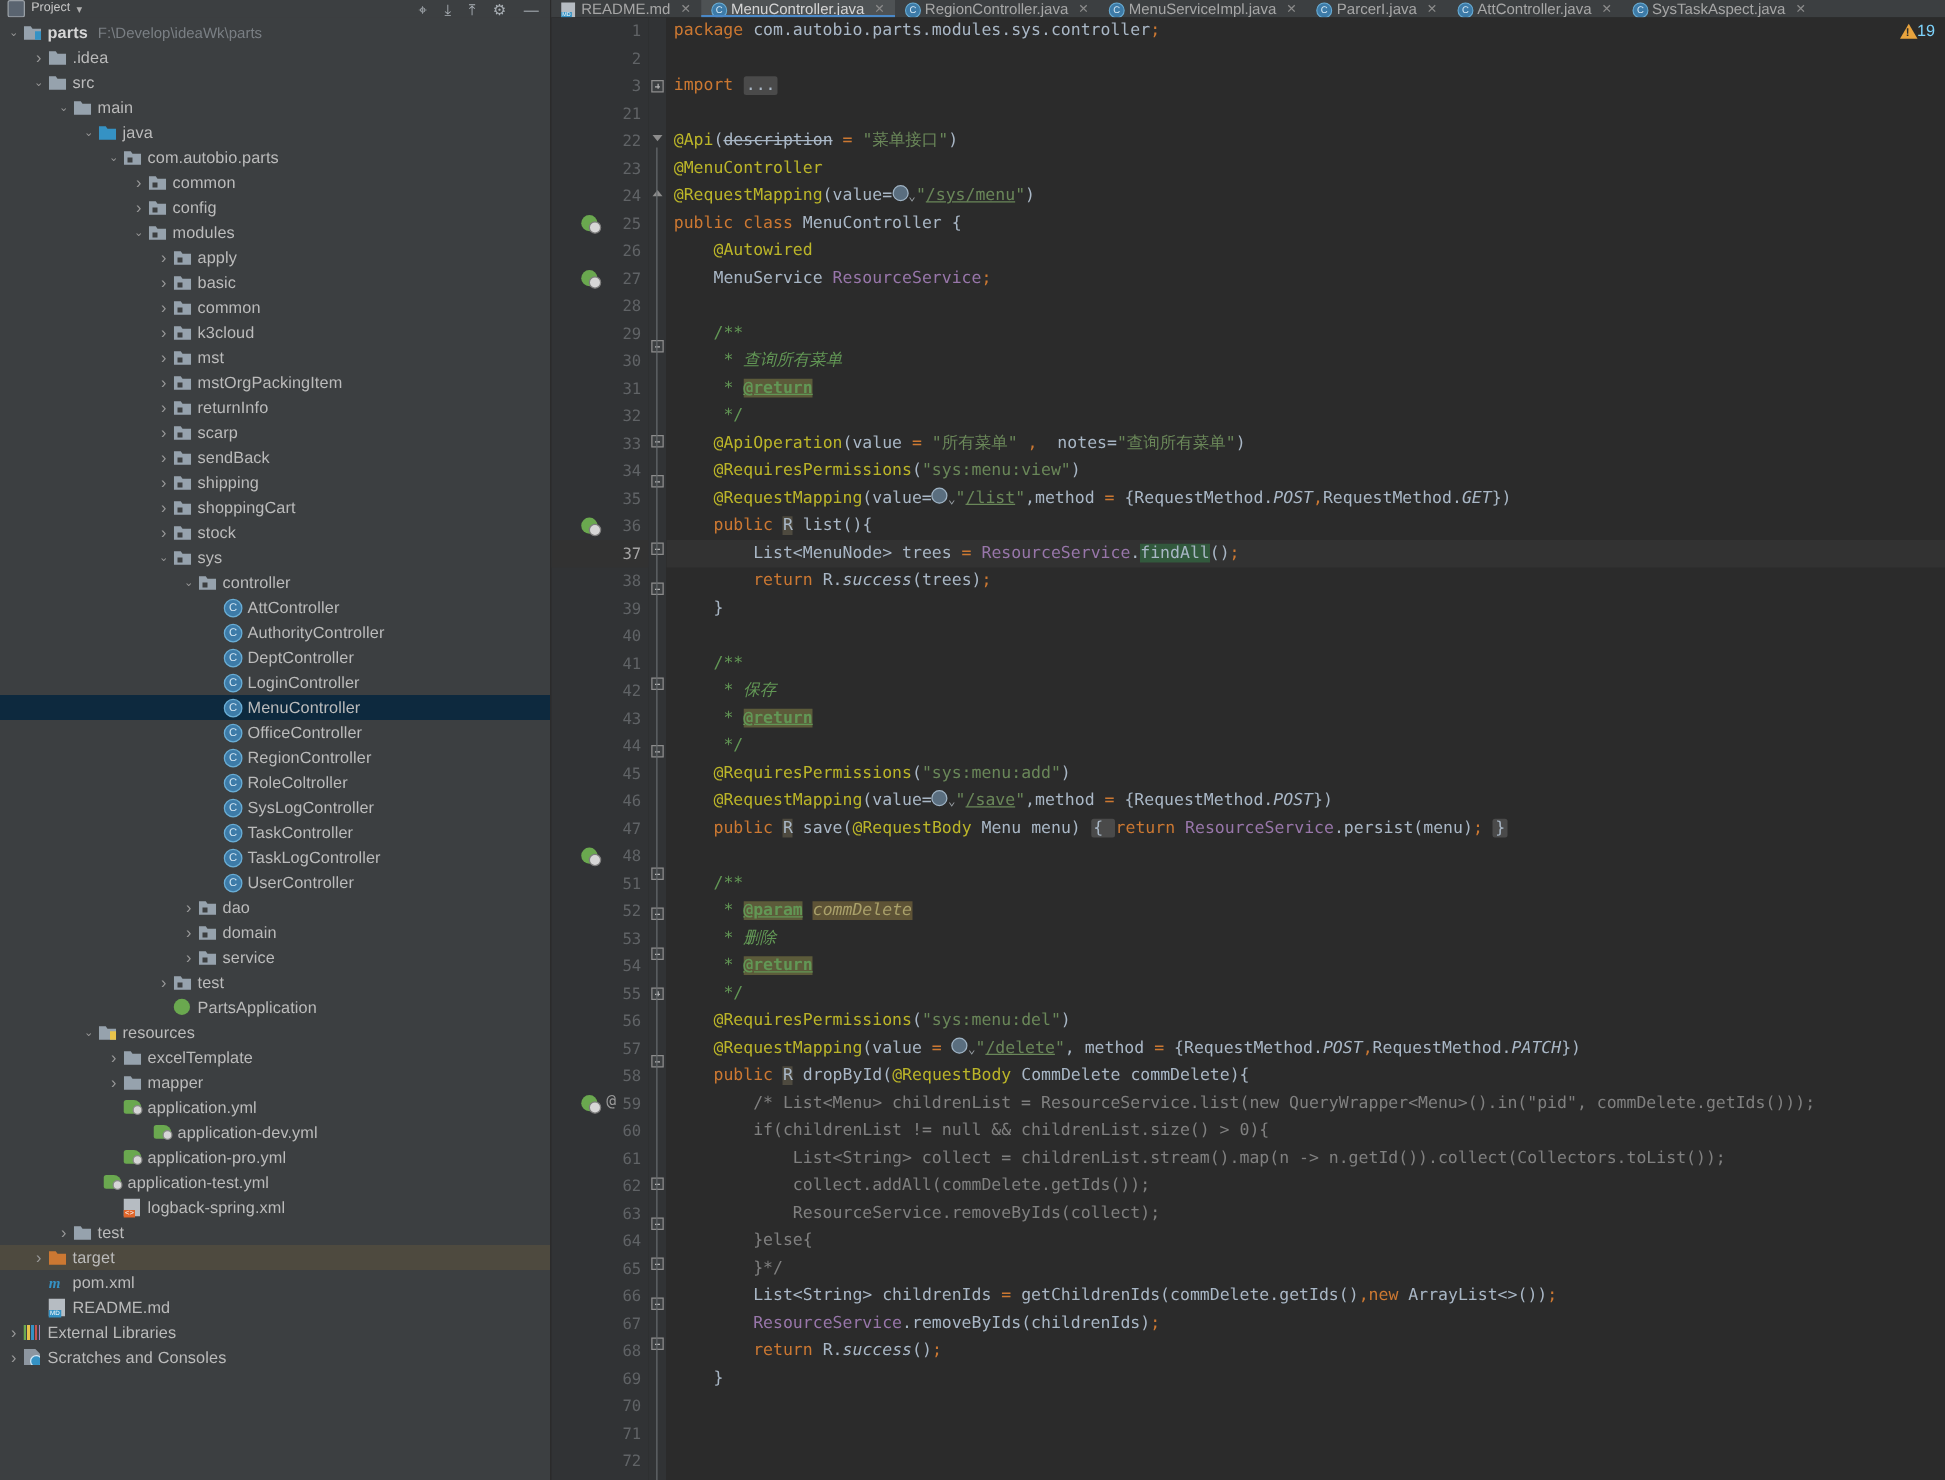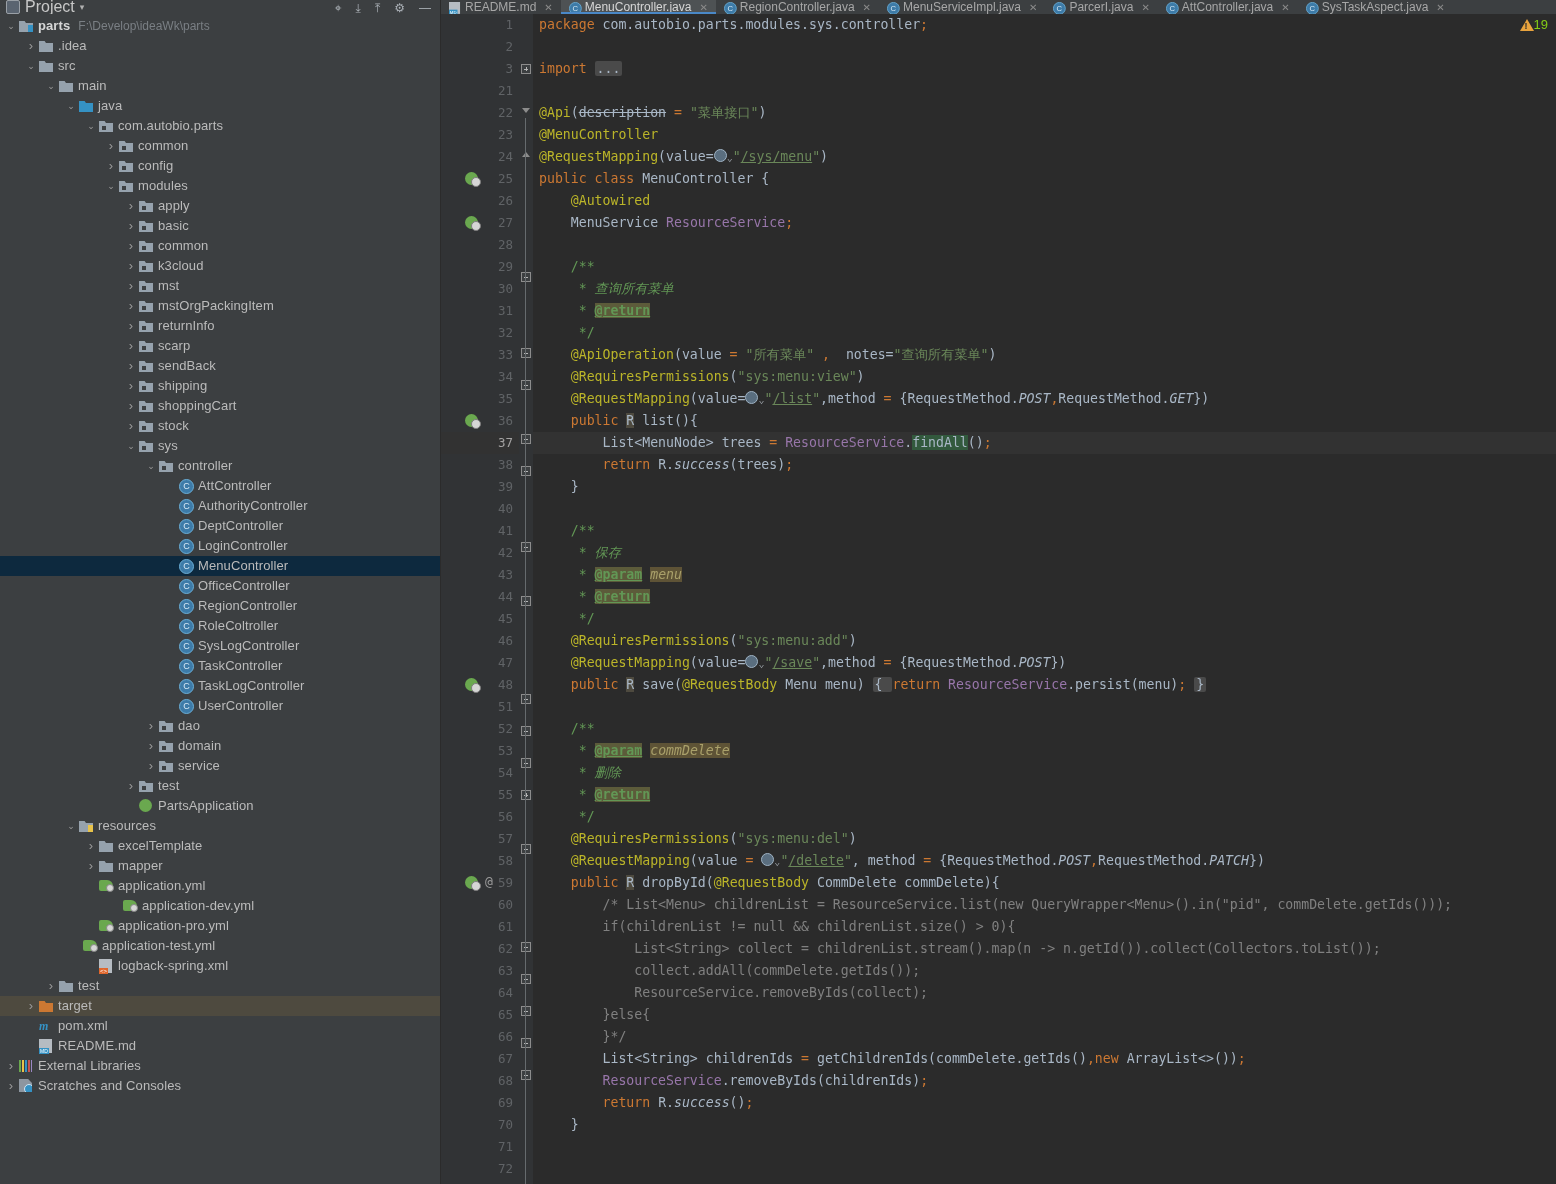--- a/index.html
+++ b/index.html
@@ -4,21 +4,21 @@
 <style>
   html,body{margin:0;padding:0;background:#3c3f41;}
   body{width:1556px;height:1184px;overflow:hidden;font-family:"Liberation Sans",sans-serif;}
   .app{position:relative;width:1556px;height:1184px;display:flex;background:#3c3f41;}
 
   
   .panel{width:441px;height:1184px;background:#3c3f41;display:flex;flex-direction:column;flex:0 0 441px;position:relative;}
   .panel-header{height:14px;background:#3c3f41;display:flex;align-items:flex-end;padding:0 6px;position:relative;flex:0 0 14px;overflow:hidden;}
   .ph-left{display:flex;align-items:center;gap:5px;color:#bbbbbb;font-size:12px;}
   .ph-ico{width:12px;height:12px;border:1px solid #9aa0a6;border-radius:2px;background:#5a6470;display:inline-block;}
-  .ph-title{font-size:16px;color:#c8c8c8;line-height:12px;}
+  .ph-title{font-size:10px;color:#c8c8c8;line-height:12px;}
   .ph-caret{font-size:9px;color:#b0b0b0;}
   .ph-right{margin-left:auto;display:flex;align-items:center;gap:14px;padding-right:4px;}
   .ph-right span{color:#a9afb5;font-size:12px;line-height:12px;}
 
   .tree{flex:1;overflow:hidden;padding-top:2px;background:#3c3f41;position:relative;}
   .row{display:flex;align-items:center;height:20px;line-height:20px;white-space:nowrap;font-size:13px;color:#bbbbbb;padding-left:4px;cursor:default;}
   .row.sel{background:#0d293e;}
   .row.hov{background:#4e4a3f;}
   .arrow{width:14px;flex:0 0 14px;text-align:center;font-size:9px;color:#9a9a9a;}
   .arrow.none{color:transparent;}
@@ -98,21 +98,21 @@
   .fld{color:#9876aa;}
   .cls2{color:#a9b7c6;}.stat{color:#a9b7c6;font-style:italic;}
   .strike{color:#a9b7c6;text-decoration:line-through;}
   .lnk{color:#6a8759;text-decoration:underline;}
   .hl{background:#32593d;}
   .sel{background:#4e4a3f;}
   .folded{background:#4a4a4a;color:#a9b7c6;border-radius:2px;padding:0 2px;}
   .globe{display:inline-block;width:11px;height:11px;border-radius:50%;background:#5a6e7f;border:1px solid #9fb3c4;vertical-align:-1px;}
   .gcar{color:#9aa0a6;font-size:10px;}
 
-  .warnbox{position:absolute;right:8px;top:17px;display:flex;align-items:center;gap:0;font-size:13px;color:#84cc16;
+  .warnbox{position:absolute;right:8px;top:17px;display:flex;align-items:center;gap:0;font-size:13px;color:#7dd3fc;
            font-family:"Liberation Sans",sans-serif;}
   .wtri{width:0;height:0;border-left:7px solid transparent;border-right:7px solid transparent;border-bottom:12px solid #e8a33d;position:relative;}
   .wtri:after{content:"!";position:absolute;left:-2px;top:2px;font-size:9px;color:#2b2b2b;font-weight:bold;}
 </style>
 </head>
 <body>
 
 <div class="app">
 
   <div class="panel">
@@ -676,21 +676,20 @@
           <div class="ln">    <span class="ann">@ApiOperation</span>(value <span class="kw">=</span> <span class="str">"所有菜单"</span> <span class="kw">,</span>  notes=<span class="str">"查询所有菜单"</span>)</div>
           <div class="ln">    <span class="ann">@RequiresPermissions</span>(<span class="str">"sys:menu:view"</span>)</div>
           <div class="ln">    <span class="ann">@RequestMapping</span>(value=<span class="globe"></span><span class="gcar">⌄</span><span class="str">"</span><span class="lnk">/list</span><span class="str">"</span>,method <span class="kw">=</span> {<span class="cls2">RequestMethod</span>.<span class="stat">POST</span><span class="kw">,</span><span class="cls2">RequestMethod</span>.<span class="stat">GET</span>})</div>
           <div class="ln">    <span class="kw">public</span> <span class="cls2 sel">R</span> <span class="cls2">list</span>(){</div>
           <div class="ln cur">        <span class="cls2">List&lt;MenuNode&gt;</span> trees <span class="kw">=</span> <span class="fld">ResourceService</span>.<span class="hl">findAll</span>()<span class="kw">;</span></div>
           <div class="ln">        <span class="kw">return</span> <span class="cls2">R</span>.<span class="stat">success</span>(trees)<span class="kw">;</span></div>
           <div class="ln">    }</div>
           <div class="ln">&nbsp;</div>
           <div class="ln">    <span class="doc">/**</span></div>
           <div class="ln">     <span class="doc">* </span><span class="doci">保存</span></div>
-          <div class="ln">     <span class="doc">* </span><span class="docT">@param</span> <span class="docP">menu</span></div>
           <div class="ln">     <span class="doc">* </span><span class="docT">@return</span></div>
           <div class="ln">     <span class="doc">*/</span></div>
           <div class="ln">    <span class="ann">@RequiresPermissions</span>(<span class="str">"sys:menu:add"</span>)</div>
           <div class="ln">    <span class="ann">@RequestMapping</span>(value=<span class="globe"></span><span class="gcar">⌄</span><span class="str">"</span><span class="lnk">/save</span><span class="str">"</span>,method <span class="kw">=</span> {<span class="cls2">RequestMethod</span>.<span class="stat">POST</span>})</div>
           <div class="ln">    <span class="kw">public</span> <span class="cls2 sel">R</span> <span class="cls2">save</span>(<span class="ann">@RequestBody</span> <span class="cls2">Menu</span> menu) <span class="folded">{ </span><span class="kw">return</span> <span class="fld">ResourceService</span>.<span class="cls2">persist</span>(menu)<span class="kw">;</span> <span class="folded">}</span></div>
           <div class="ln">&nbsp;</div>
           <div class="ln">    <span class="doc">/**</span></div>
           <div class="ln">     <span class="doc">* </span><span class="docT">@param</span> <span class="docP">commDelete</span></div>
           <div class="ln">     <span class="doc">* </span><span class="doci">删除</span></div>
           <div class="ln">     <span class="doc">* </span><span class="docT">@return</span></div>

